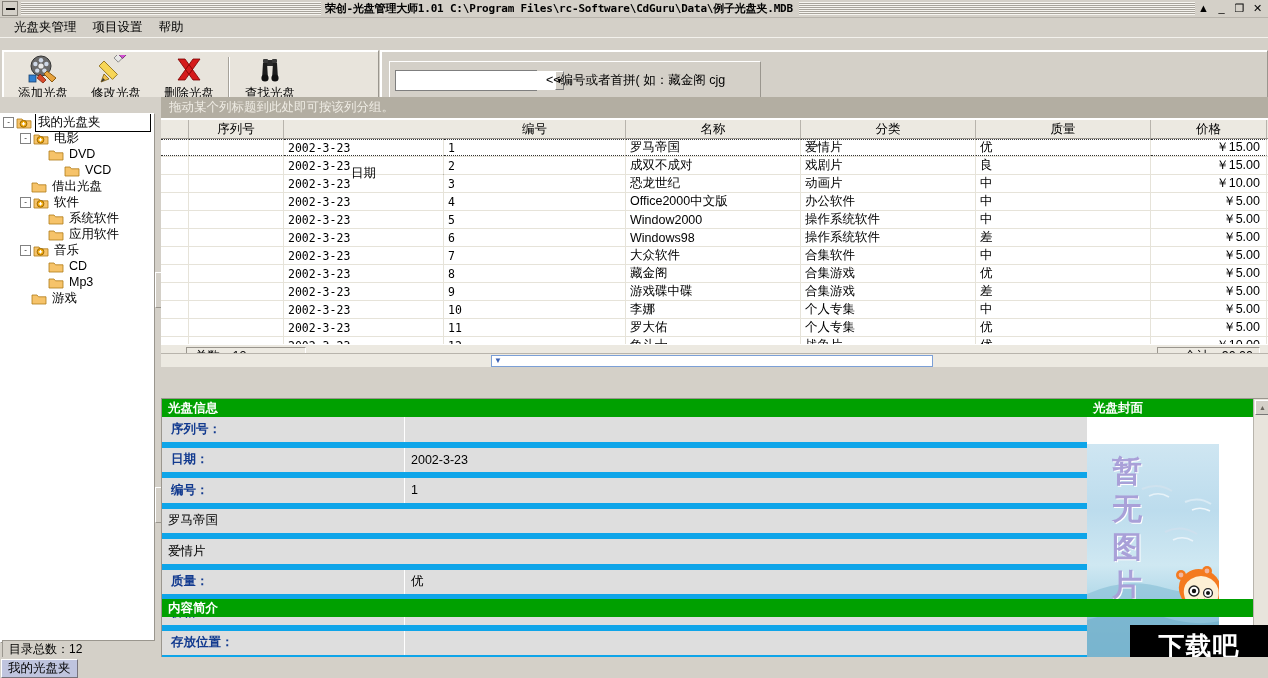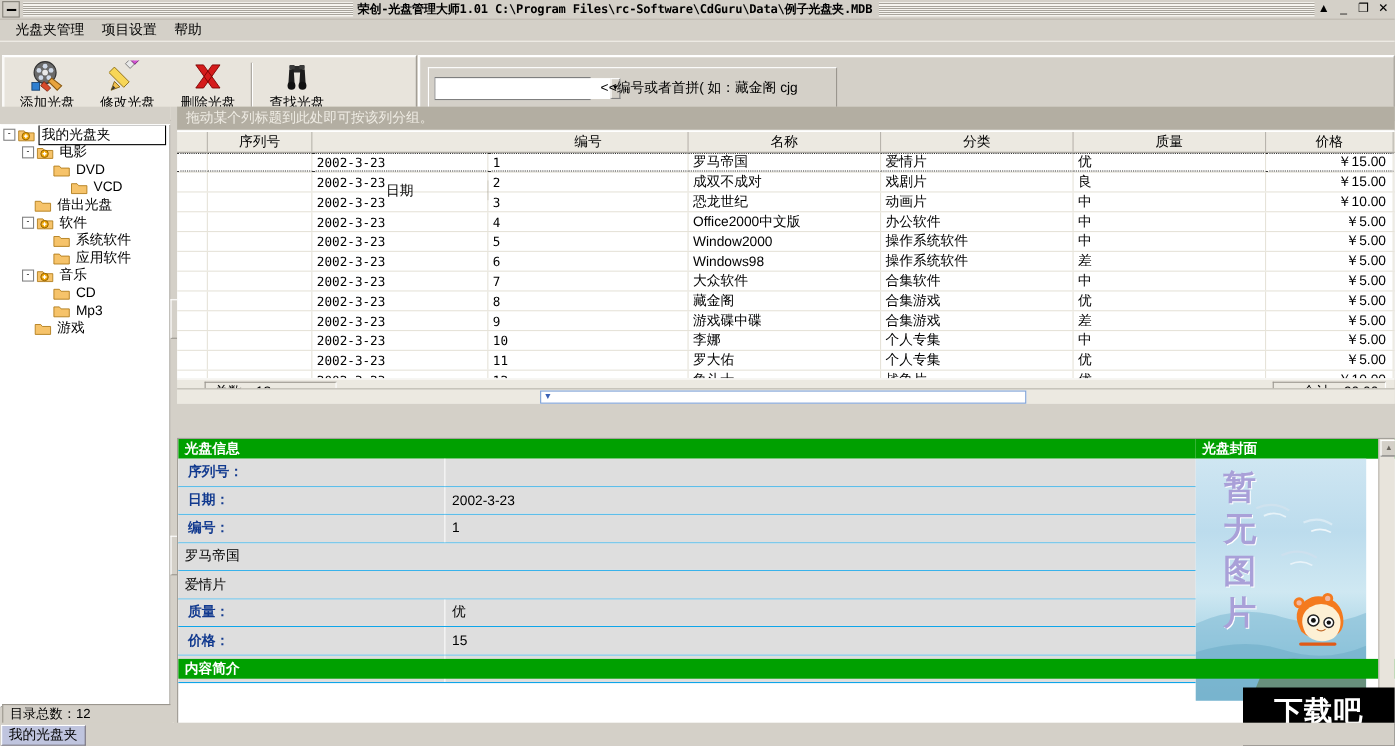--- a/index.html
+++ b/index.html
@@ -119,28 +119,28 @@
     background:#fff;border:1px solid #7b9fd6;}
   .hscroll-mark{position:absolute;left:333px;top:2px;width:9px;height:8px;color:#3b62b5;font-size:8px;}
 
   
   .detailwrap{position:absolute;left:161px;top:398px;width:1107px;height:259px;
     background:#fff;border:1px solid #9a968e;overflow:hidden;}
   .greenbar{background:#00a000;color:#fff;font-weight:bold;height:18px;
     display:flex;align-items:center;padding-left:6px;font-size:12.5px;}
   .dcols{display:flex;}
   .dleft{width:925px;}
-  .drow{display:flex;height:24.5px;border-bottom:1px solid #0ea5e9;}
+  .drow{display:flex;height:24.5px;border-bottom:6px solid #0ea5e9;}
   .dlabel{width:243px;background:#dedede;color:#123a8f;font-weight:bold;
     display:flex;align-items:center;padding-left:9px;font-size:12.5px;box-sizing:border-box;
     border-right:1px solid #fff;}
   .dvalue{flex:1;background:#dedede;display:flex;align-items:center;padding-left:6px;font-size:12.5px;}
   .dright{width:182px;position:relative;}
-  .coverimg{width:155px;height:220px;position:relative;overflow:hidden;
-    background:linear-gradient(to bottom,#cfe6f2 0%,#bcdced 30%,#cfe8f2 55%,#9fcfe3 80%,#8fc3da 100%);}
+  .coverimg{width:132px;height:220px;position:relative;overflow:hidden;
+    background:linear-gradient(to bottom,#cfe6f2 0%,#bcdced 30%,#cfe8f2 55%,#9fcfe3 80%,#8fc3da 100%);margin-top:27px;}
   .coverimg .ctext{position:absolute;left:20px;top:8px;color:#a9a0d8;
     font-size:30px;font-weight:bold;line-height:38px;width:40px;text-align:center;
     text-shadow:1px 1px 0 #fff;}
   .briefbar{position:absolute;left:0;bottom:41px;width:1107px;}
   .brieftext{height:22px;display:flex;align-items:center;padding-left:6px;font-size:12.5px;background:#fff;}
   .dscroll{position:absolute;right:0;top:0;width:15px;height:259px;background:#e8e4dc;
     border-left:1px solid #b8b4ac;}
   .dscroll .sbtn{width:13px;height:13px;margin:1px;background:#d4d0c8;
     border:1px solid #fff;border-right-color:#777;border-bottom-color:#777;
     display:flex;align-items:center;justify-content:center;font-size:7px;color:#6a665e;}

